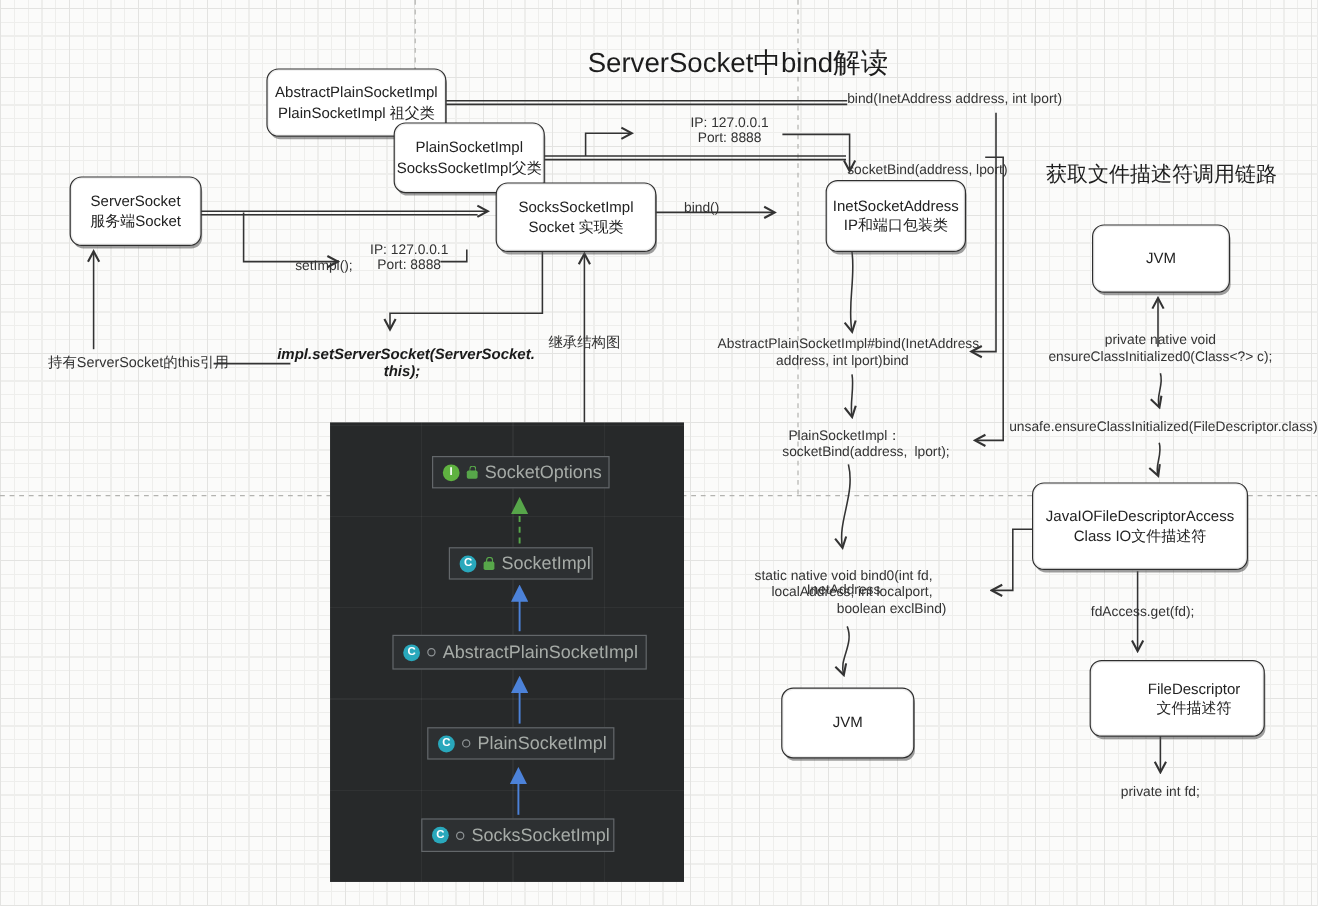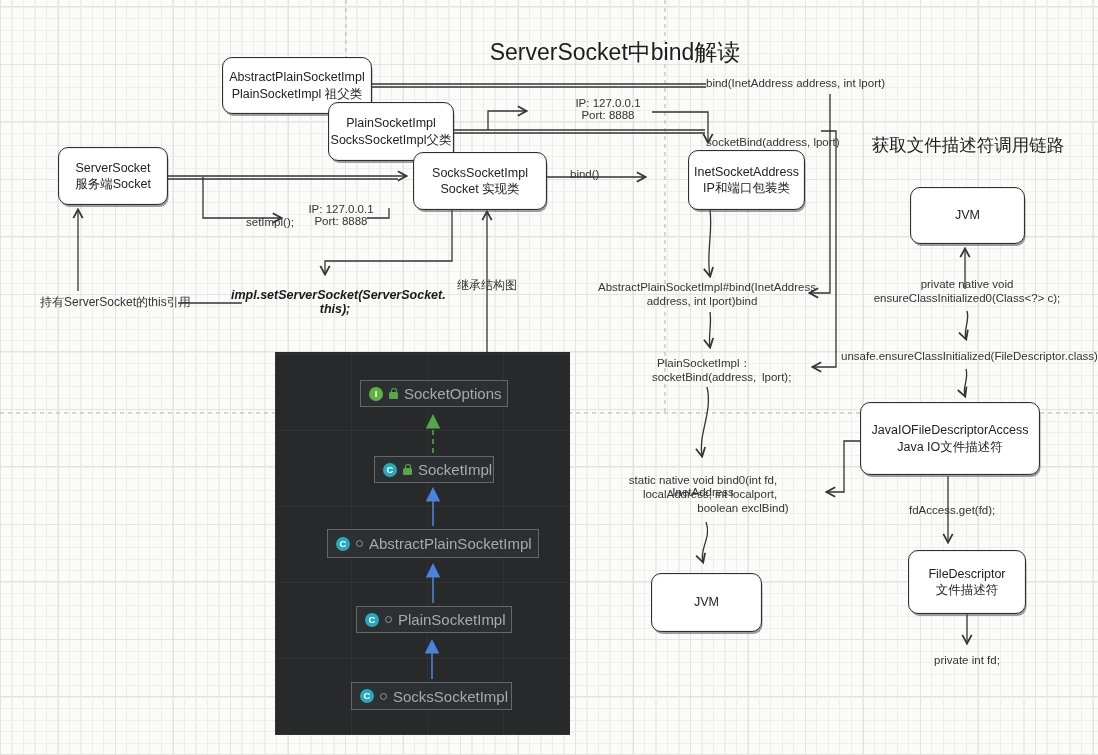--- a/index.html
+++ b/index.html
@@ -51,21 +51,21 @@
     border:1.5px solid #57a64a;border-bottom:none;border-radius:3px 3px 0 0;}
   .dot{flex:0 0 auto;width:5px;height:5px;border:1.5px solid #8f9496;border-radius:50%;background:transparent;}
   
   #b1{left:222px;top:57px;width:148px;height:55px;}
   #b2{left:328px;top:102px;width:124px;height:57px;}
   #b3{left:26px;top:147px;width:108px;height:56px;margin-left:32px;}
   #b4{left:413px;top:152px;width:132px;height:56px;}
   #b5{left:652px;top:150px;width:115px;height:58px;margin-left:36px;}
   #b6{left:910px;top:187px;width:113px;height:55px;}
   #b7{left:860px;top:402px;width:178px;height:71px;}
-  #b8{left:908px;top:550px;width:116px;height:62px;}
+  #b8{left:908px;top:550px;width:116px;height:62px;padding-left:28px;}
   #b9{left:651px;top:573px;width:109px;height:57px;}
   
   #l-bindsig{left:706px;top:77px;}
   #l-iptop{left:557px;top:97px;width:102px;}
   #l-socketbind{left:706px;top:136px;text-align:right;}
   #l-setimpl{left:246px;top:168px;margin-top:48px;}
   #l-bindcall{left:570px;top:168px;}
   #l-ipmid{left:290px;top:203px;width:102px;}
   #l-thisref{left:40px;top:294px;font-size:12px;}
   #l-implset{left:231px;top:289px;width:208px;line-height:1.1;font-style:italic;}
@@ -215,21 +215,21 @@
   </div>
   <div class="sbox" id="b5">
     <span>InetSocketAddress</span>
     <span>IP和端口包装类</span>
   </div>
   <div class="sbox" id="b6">
     <span>JVM</span>
   </div>
   <div class="sbox" id="b7">
     <span>JavaIOFileDescriptorAccess</span>
-    <span>Java IO文件描述符</span>
+    <span>Class IO文件描述符</span>
   </div>
   <div class="sbox" id="b8">
     <span>FileDescriptor</span>
     <span>文件描述符</span>
   </div>
   <div class="sbox" id="b9">
     <span>JVM</span>
   </div>
 
   <div class="lbl" id="l-bindsig">bind(InetAddress address, int lport)</div>

